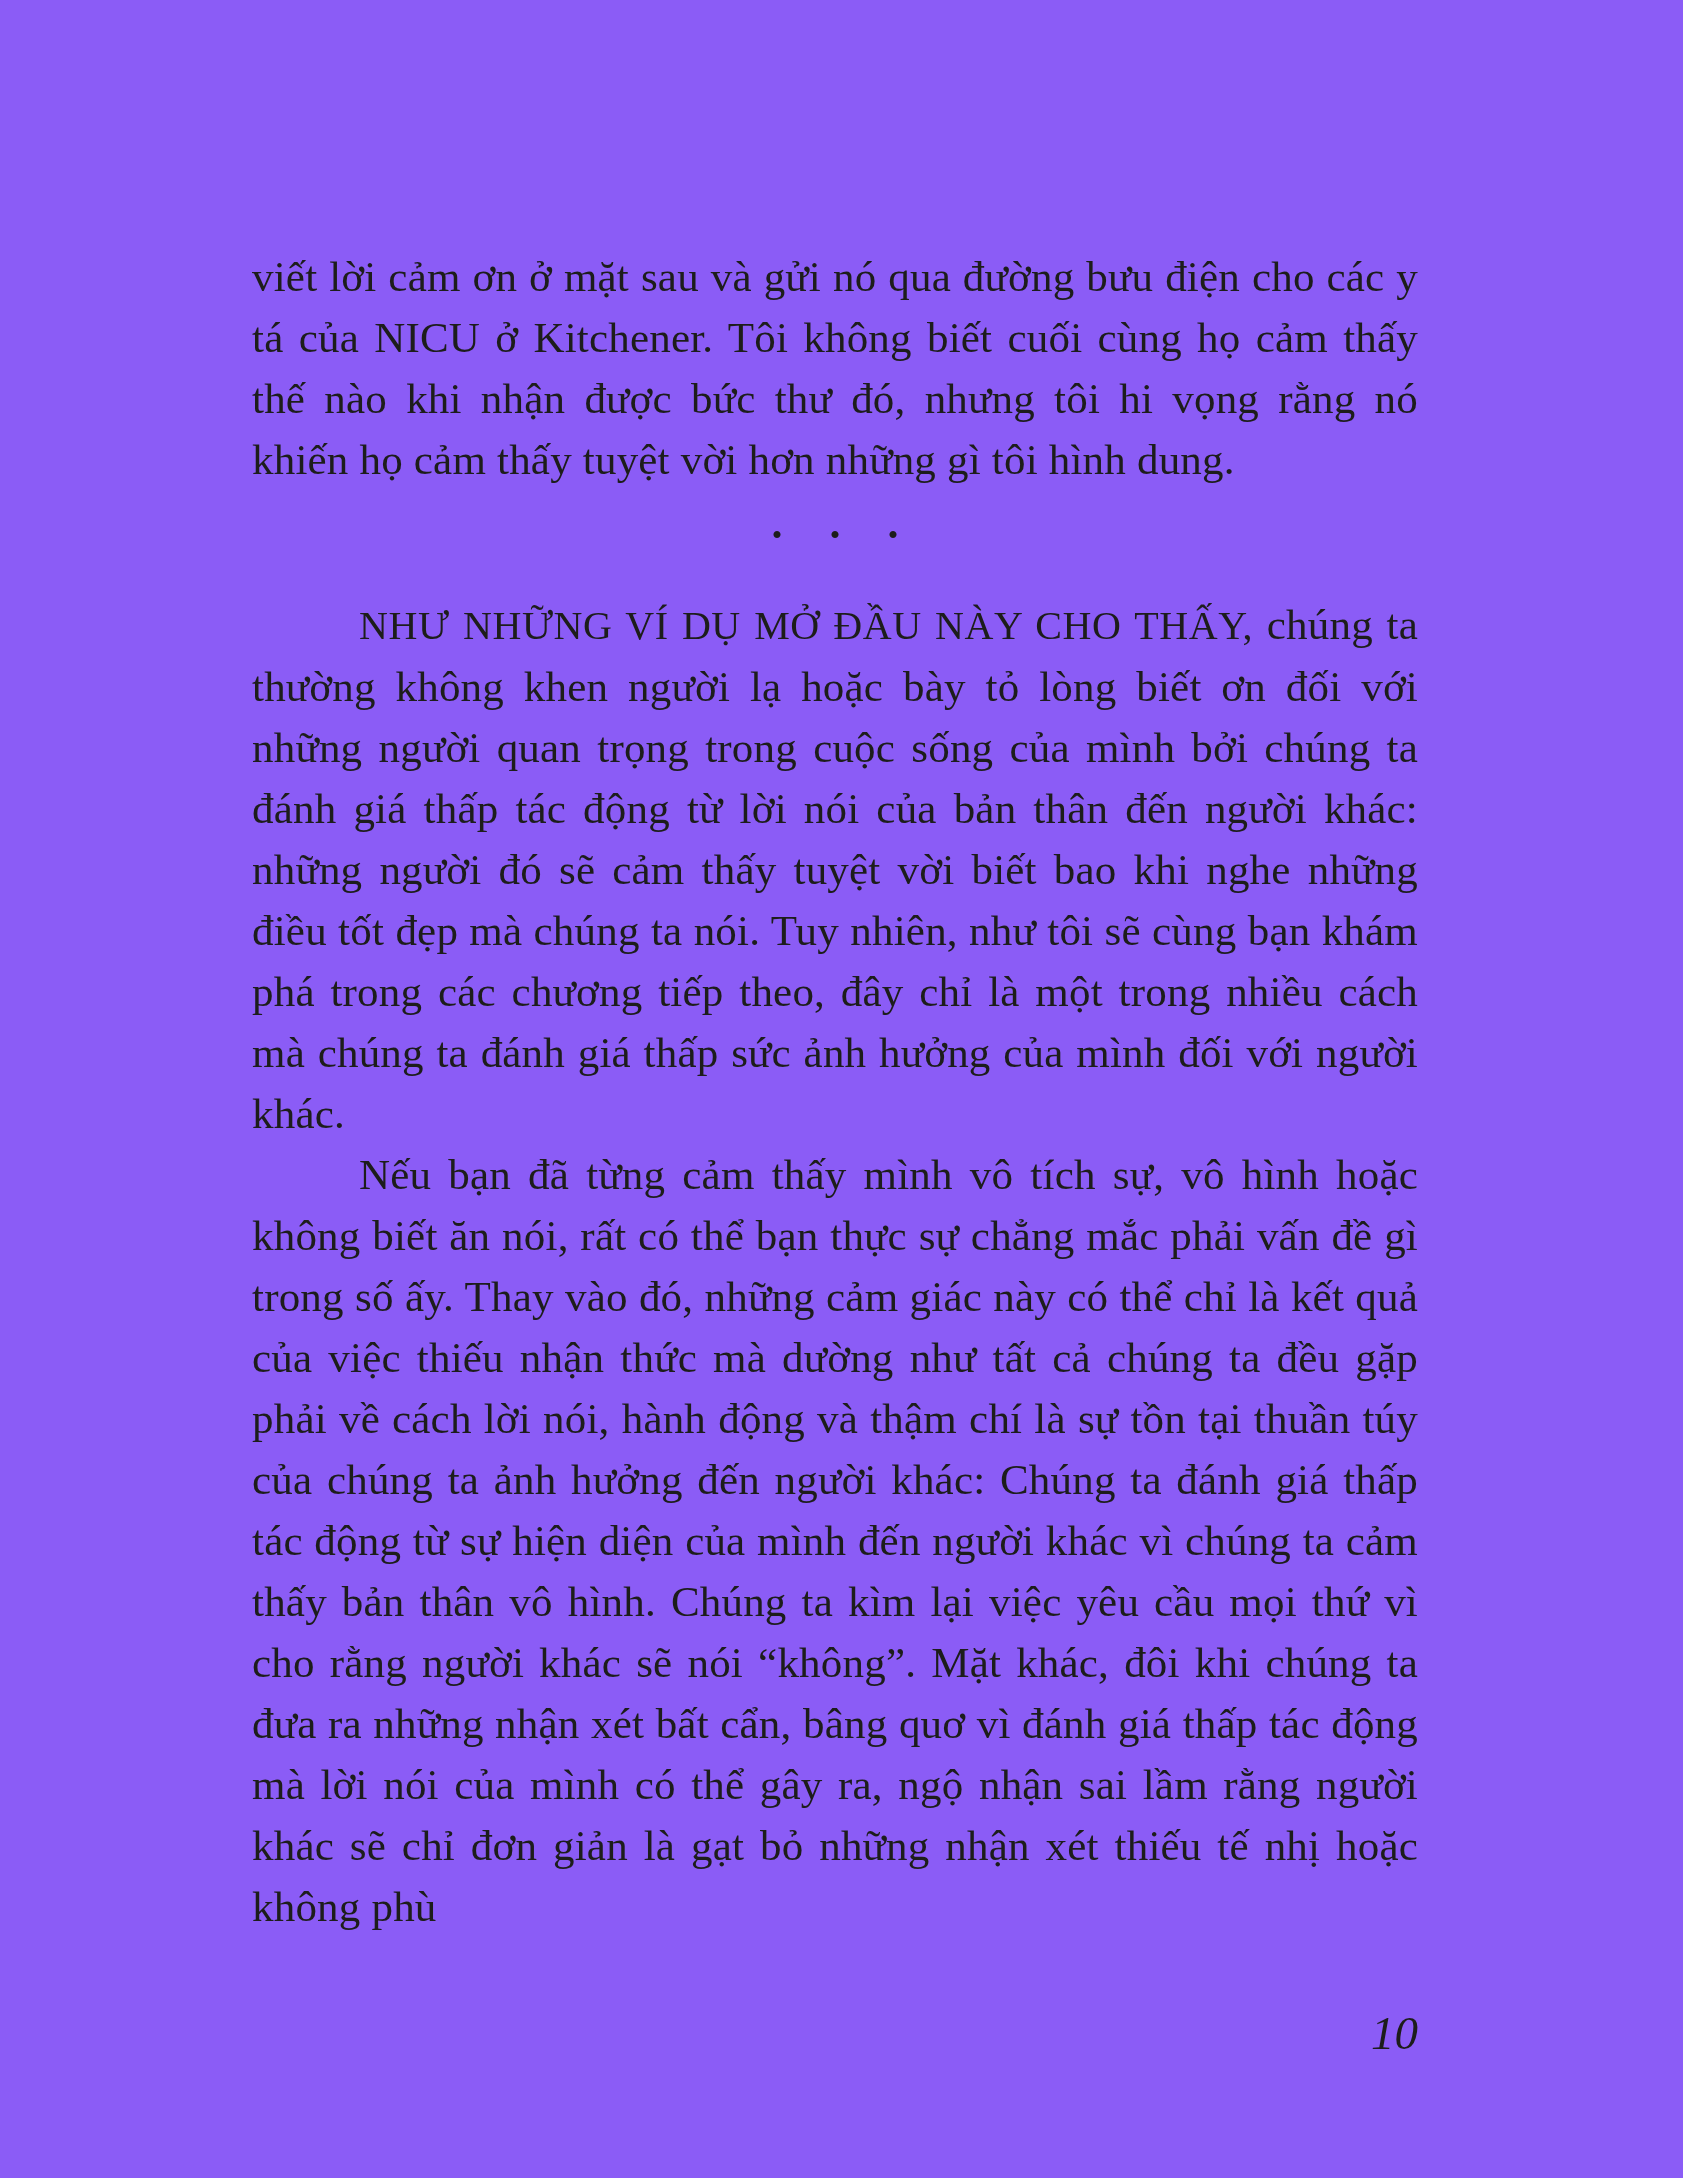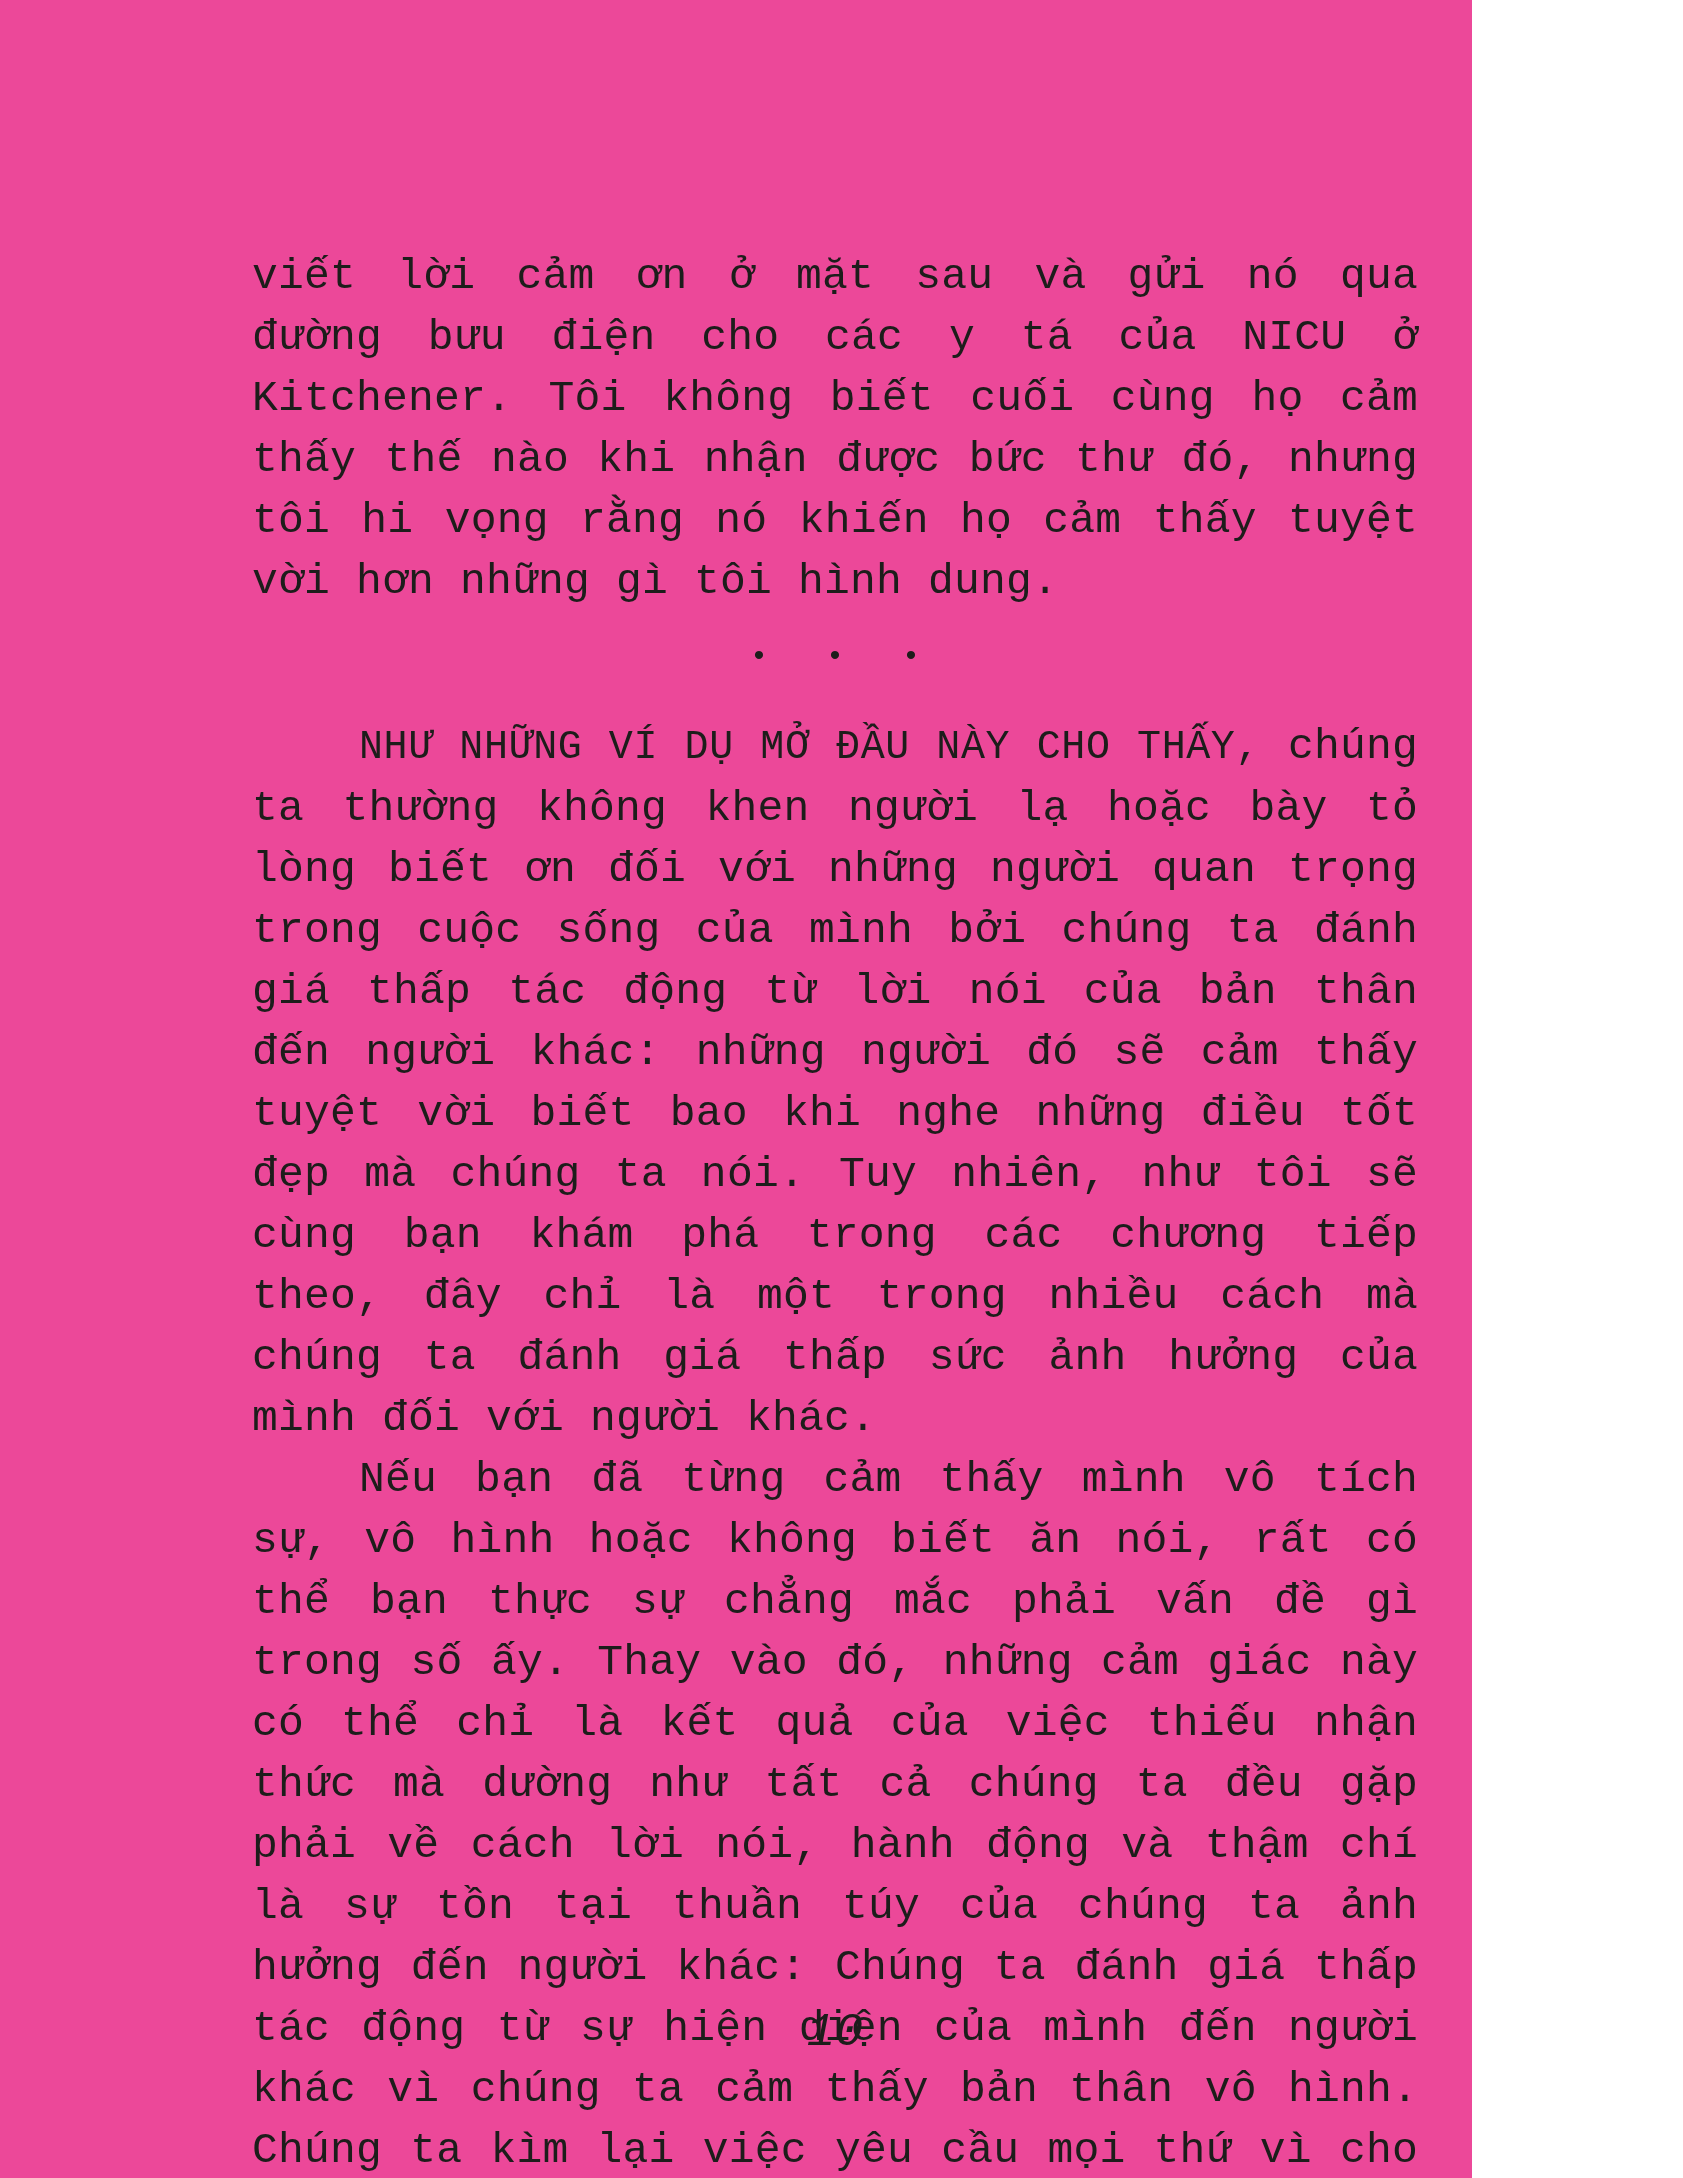--- a/index.html
+++ b/index.html
@@ -2,25 +2,25 @@
 <html><head>
 <meta charset="utf-8">
 <style>
   html, body {
     margin: 0;
     padding: 0;
     background: #ffffff;
   }
   .page {
     position: relative;
-    width: 1472px;
+    width: 1683px;
     height: 2178px;
-    background: #ec4899;
+    background: #8b5cf6;
     color: #1d1d1b;
-    font-family: Liberation Mono, monospace;
+    font-family: Liberation Serif, serif;
     overflow: hidden;
   }
   .text-block {
     position: absolute;
     left: 252px;
     top: 246px;
     width: 1166px;
   }
   p.body-par {
     margin: 0;
@@ -46,21 +46,21 @@
     color: #1d1d1b;
   }
   .spacer-par {
     margin-top: 61px;
   }
   .page-number {
     position: absolute;
     top: 2006px;
     left: 252px;
     width: 1166px;
-    text-align: center;
+    text-align: right;
     font-style: italic;
     font-size: 47px;
     color: #1d1d1b;
   }
 </style>
 </head>
 <body>
 
 <div class="page">
   <div class="text-block">

